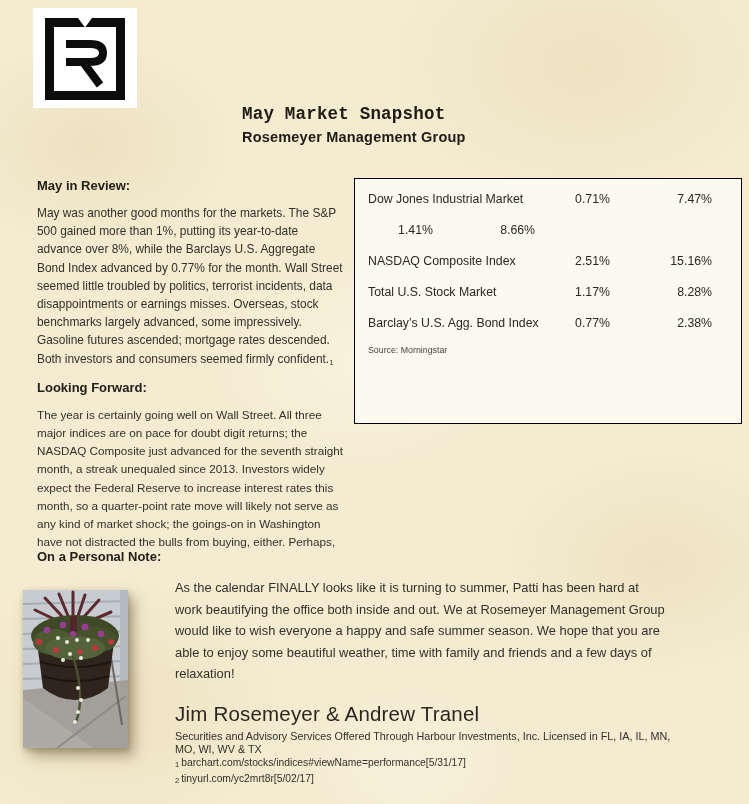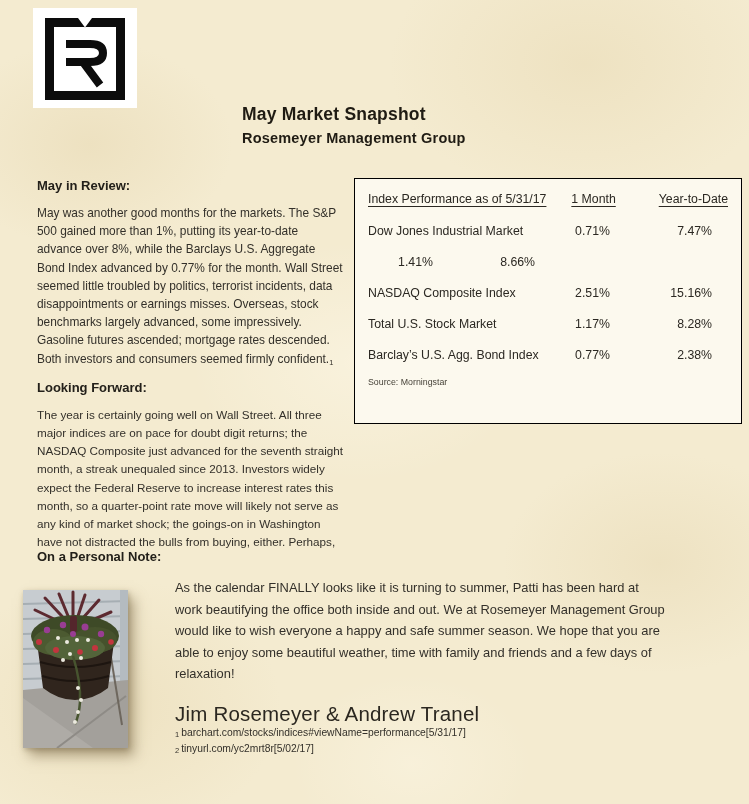--- a/index.html
+++ b/index.html
@@ -18,21 +18,21 @@
       radial-gradient(ellipse 280px 200px at 48% 45%, rgba(255,250,236,.45), transparent 60%),
       radial-gradient(ellipse 240px 170px at 88% 70%, rgba(221,202,156,.28), transparent 65%),
       radial-gradient(ellipse 260px 200px at 15% 88%, rgba(223,204,158,.30), transparent 65%),
       radial-gradient(ellipse 200px 150px at 55% 95%, rgba(255,250,236,.35), transparent 60%);
     color:#2e2a21;
   }
   
   .logo{position:absolute;left:33px;top:8px;width:104px;height:100px;background:#ffffff;}
   
   .title-block{position:absolute;left:242px;top:104px;}
-  .doc-title{font-size:17.5px;font-weight:bold;color:#1f1b13;letter-spacing:.2px;}
+  .doc-title{font-size:17.5px;font-weight:bold;color:#1f1b13;letter-spacing:.2px;font-family:Liberation Mono, monospace;}
   .doc-subtitle{font-size:14.5px;font-weight:bold;color:#1f1b13;margin-top:5px;letter-spacing:.2px;}
   
   .content{position:absolute;left:37px;top:178px;width:705px;}
   h3.sec-heading{font-size:13px;font-weight:bold;color:#23201a;margin:0 0 10px 0;line-height:16px;}
   .forward-heading{margin-top:8px !important;}
   p.body-text{font-size:11.9px;line-height:18.2px;margin:0;color:#33302a;text-align:left;}
   p.review-text{min-height:160px;margin-bottom:8px;}
   p.forward-text{font-size:11.7px;max-height:150px;overflow:hidden;}
   sub.fnref{font-size:7.5px;vertical-align:-2px;}
   
@@ -83,25 +83,20 @@
   </div>
 
   <div class="title-block">
     <div class="doc-title">May Market Snapshot</div>
     <div class="doc-subtitle">Rosemeyer Management Group</div>
   </div>
 
   <div class="content">
 
     <div class="market-table">
-      <div class="t-row t-head">
-        <span class="t-name u">Index Performance as of 5/31/17</span>
-        <span class="t-month u">1 Month</span>
-        <span class="t-ytd u">Year-to-Date</span>
-      </div>
       <div class="t-row">
         <span class="t-name">Dow Jones Industrial Market</span>
         <span class="t-month">0.71%</span>
         <span class="t-ytd val">7.47%</span>
       </div>
       <div class="t-row">
         <span class="t-month">1.41%</span>
         <span class="t-ytd val">8.66%</span>
       </div>
       <div class="t-row">
@@ -193,20 +188,21 @@
           <circle cx="55" cy="98" r="2" fill="#eceadf"></circle>
           <circle cx="58" cy="110" r="2" fill="#eceadf"></circle>
           <circle cx="55" cy="122" r="2" fill="#eceadf"></circle>
           <circle cx="52" cy="132" r="2" fill="#eceadf"></circle>
         </svg>
       </div>
 
       <div class="personal-col">
         <p class="personal-text">As the calendar FINALLY looks like it is turning to summer, Patti has been hard at work beautifying the office both inside and out. We at Rosemeyer Management Group would like to wish everyone a happy and safe summer season. We hope that you are able to enjoy some beautiful weather, time with family and friends and a few days of relaxation!</p>
         <h2 class="signature">Jim Rosemeyer &amp; Andrew Tranel</h2>
+        <p class="disclaimer">Securities and Advisory Services Offered Through Harbour Investments, Inc. Licensed in FL, IA, IL, MN, MO, WI, WV &amp; TX</p>
         <p class="footnote"><span class="fnmark">1</span><span>barchart.com/stocks/indices#viewName=performance[5/31/17]</span></p>
         <p class="footnote"><span class="fnmark">2</span><span>tinyurl.com/yc2mrt8r[5/02/17]</span></p>
       </div>
 
     </div>
   </div>
 
 </div>
 
 </body></html>

